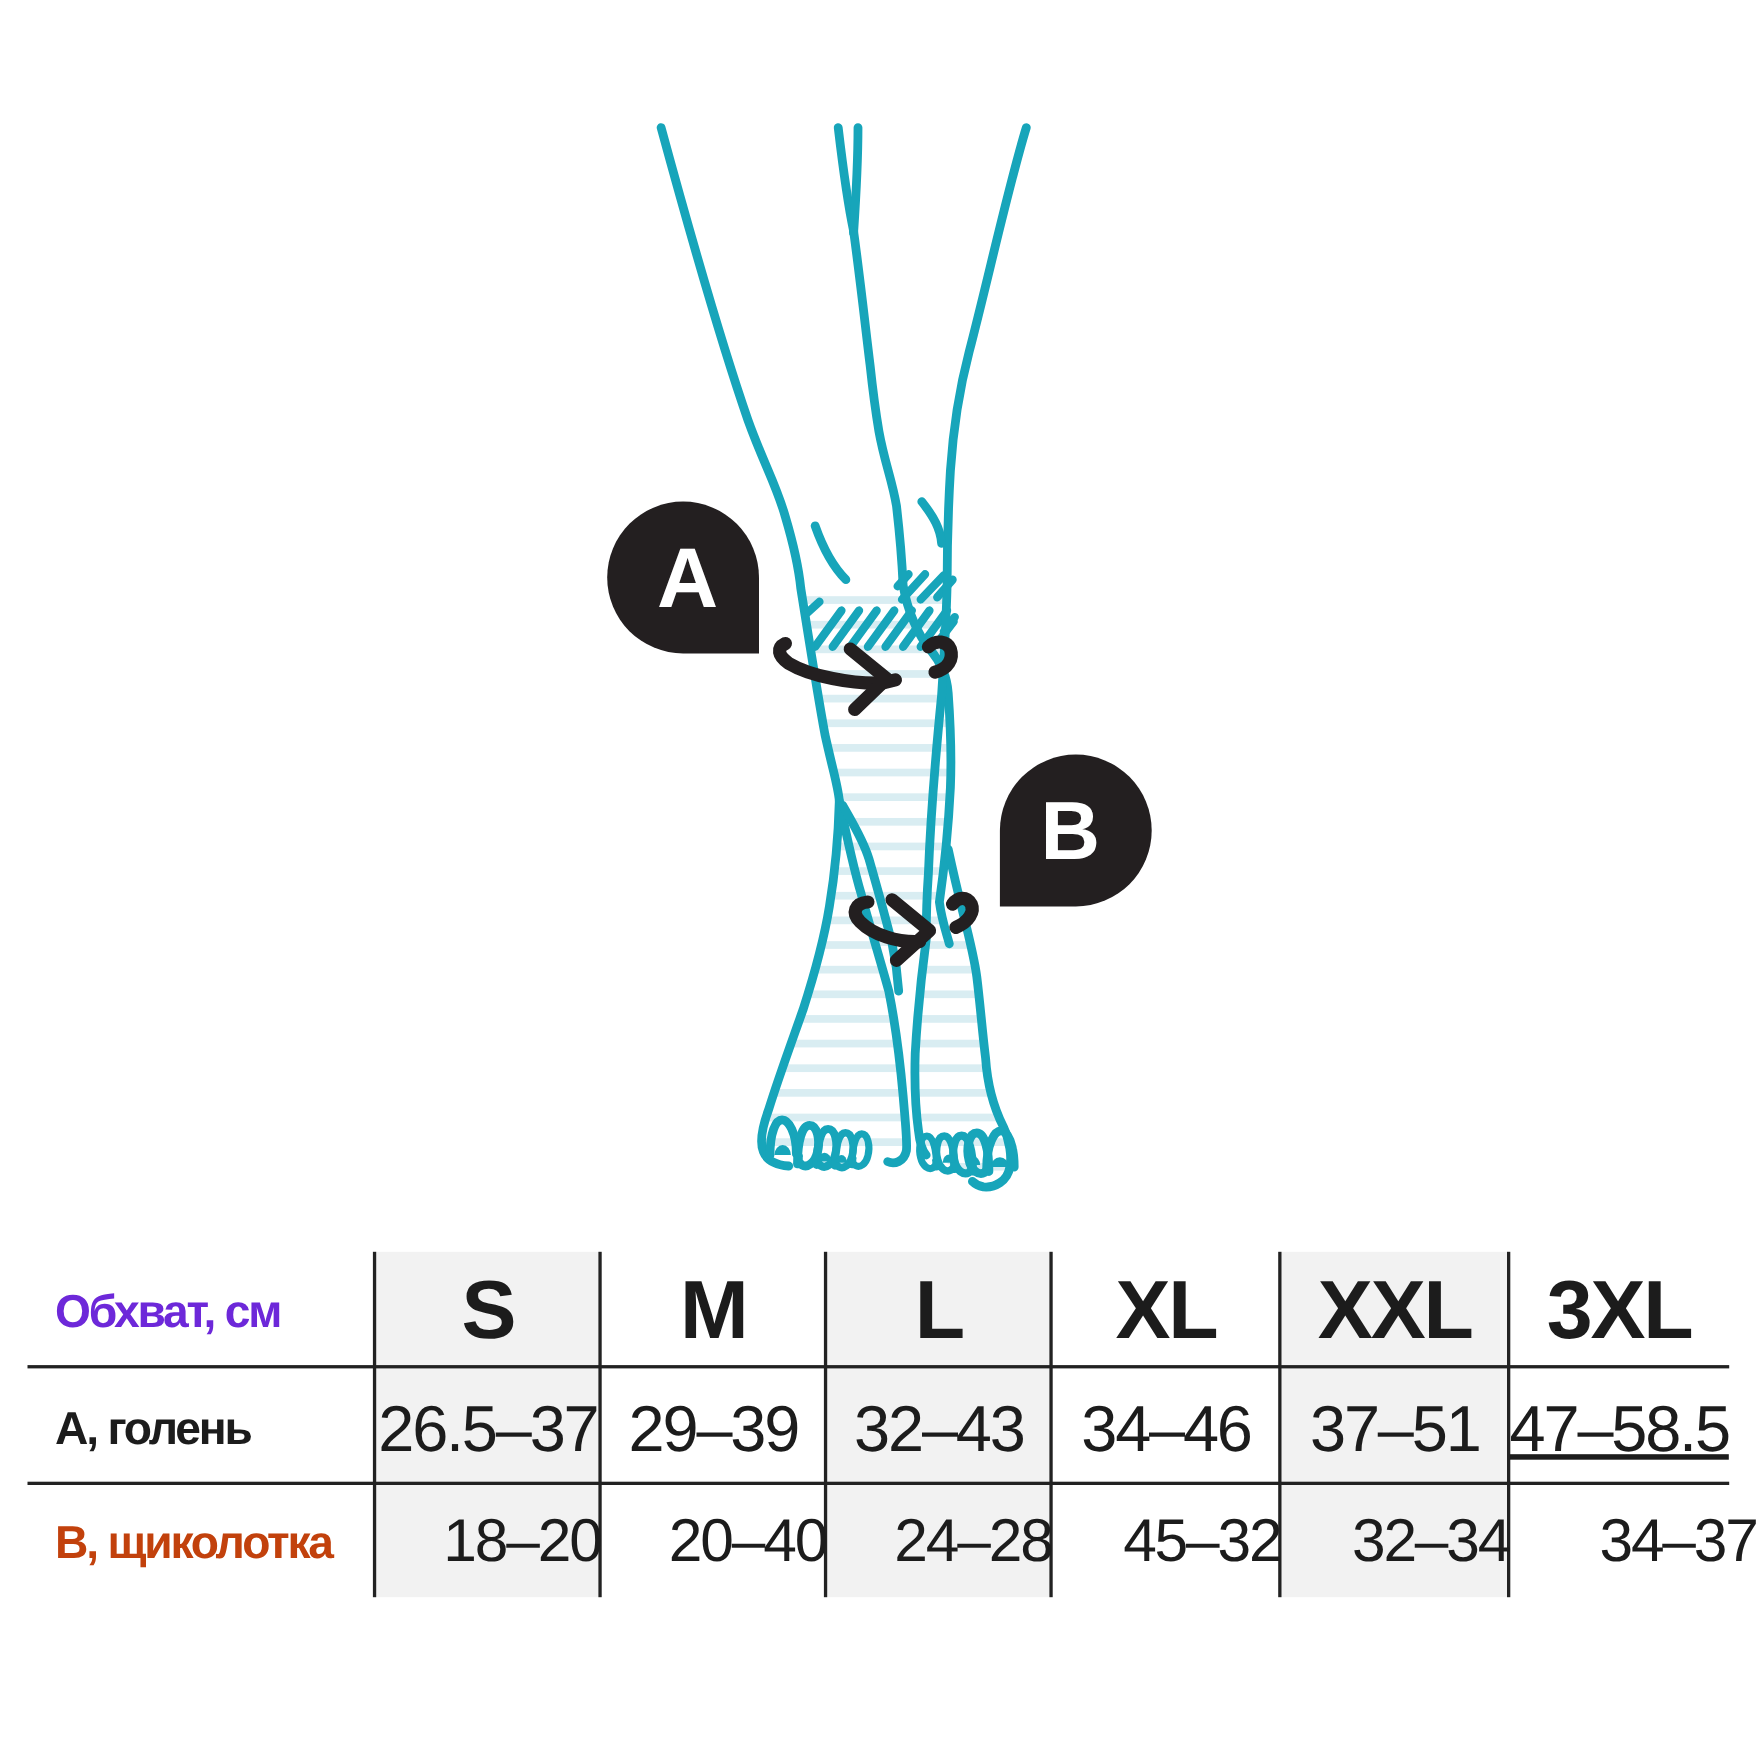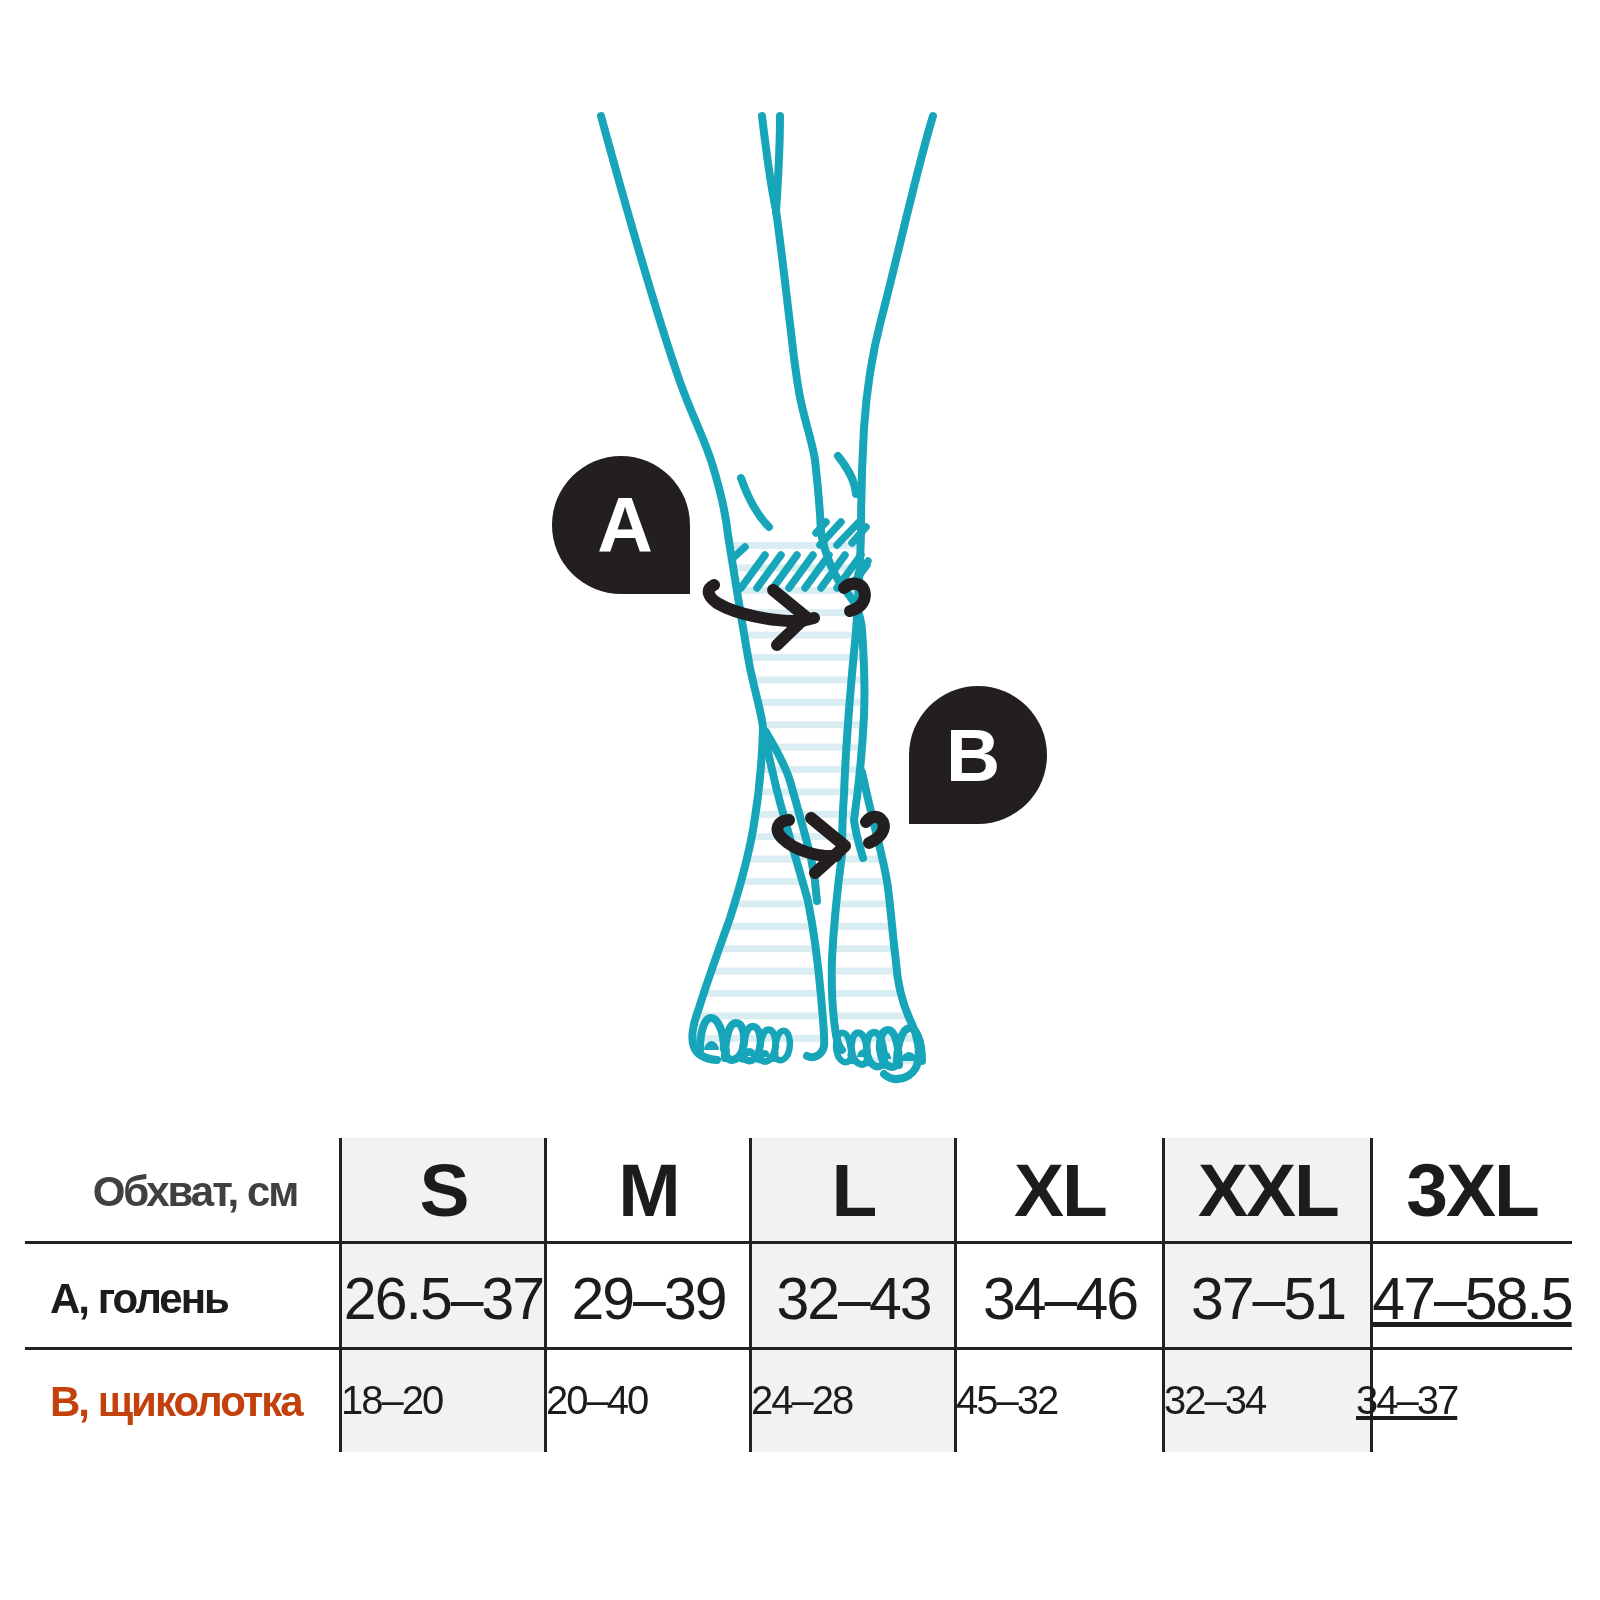--- a/index.html
+++ b/index.html
@@ -6,21 +6,21 @@
   body{width:1600px;height:1600px;background:#ffffff;position:relative;overflow:hidden;
        font-family:"Liberation Sans", sans-serif;}
   #art{position:absolute;left:0;top:0;}
   .abs{position:absolute;}
   .grey{background:#f2f2f2;top:1138px;height:314px;}
   .vline{background:#222222;width:3px;top:1138px;height:314px;}
   .hline{background:#222222;height:3px;left:25px;width:1547px;}
   .hdr{top:1139px;height:103px;line-height:103px;text-align:center;
        font-size:75px;font-weight:bold;color:#1c1c1c;letter-spacing:-2px;}
   .r1{top:1249px;height:100px;line-height:100px;text-align:center;font-size:59px;color:#1c1c1c;letter-spacing:-2px;}
-  .r2{top:1350px;height:100px;line-height:100px;text-align:left;font-size:40px;color:#1c1c1c;letter-spacing:-2px;}
+  .r2{top:1350px;height:100px;line-height:100px;text-align:right;font-size:55px;color:#1c1c1c;letter-spacing:-2px;}
   .lbl{left:50px;width:290px;text-align:left;font-weight:bold;font-size:42px;letter-spacing:-2px;}
   .lblh{top:1140px;height:103px;line-height:103px;}
   .lbl1{top:1249px;height:100px;line-height:100px;}
   .lbl2{top:1352px;height:100px;line-height:100px;}
 </style>
 </head>
 <body>
 <svg id="art" width="1600" height="1600" viewBox="0 0 1600 1600">
   <defs>
     <clipPath id="legclip">
@@ -138,21 +138,21 @@
 <div class="abs grey" style="left:1164px;width:208px;"></div>
 <div class="abs vline" style="left:339px;"></div>
 <div class="abs vline" style="left:544px;"></div>
 <div class="abs vline" style="left:749px;"></div>
 <div class="abs vline" style="left:954px;"></div>
 <div class="abs vline" style="left:1162px;"></div>
 <div class="abs vline" style="left:1370px;"></div>
 <div class="abs hline" style="top:1241px;"></div>
 <div class="abs hline" style="top:1347px;"></div>
 
-<div class="abs lbl lblh" style="color:#404040;text-align:center;">Обхват, см</div>
+<div class="abs lbl lblh" style="color:#6d28d9;">Обхват, см</div>
 <div class="abs hdr" style="left:341px;width:205px;">S</div>
 <div class="abs hdr" style="left:546px;width:205px;">M</div>
 <div class="abs hdr" style="left:751px;width:205px;">L</div>
 <div class="abs hdr" style="left:956px;width:208px;">XL</div>
 <div class="abs hdr" style="left:1164px;width:208px;">XXL</div>
 <div class="abs hdr" style="left:1372px;width:200px;">3XL</div>
 
 <div class="abs lbl lbl1" style="color:#1c1c1c;">А, голень</div>
 <div class="abs r1" style="left:341px;width:205px;">26.5–37</div>
 <div class="abs r1" style="left:546px;width:205px;">29–39</div>
@@ -160,13 +160,13 @@
 <div class="abs r1" style="left:956px;width:208px;">34–46</div>
 <div class="abs r1" style="left:1164px;width:208px;">37–51</div>
 <div class="abs r1" style="left:1372px;width:200px;text-decoration:underline;">47–58.5</div>
 
 <div class="abs lbl lbl2" style="color:#c2410c;">В, щиколотка</div>
 <div class="abs r2" style="left:341px;width:205px;">18–20</div>
 <div class="abs r2" style="left:546px;width:205px;">20–40</div>
 <div class="abs r2" style="left:751px;width:205px;">24–28</div>
 <div class="abs r2" style="left:956px;width:208px;">45–32</div>
 <div class="abs r2" style="left:1164px;width:208px;">32–34</div>
-<div class="abs r2" style="left:1356px;width:200px;text-decoration:underline;">34–37</div>
+<div class="abs r2" style="left:1397px;width:200px;">34–37</div>
 
 </body></html>

